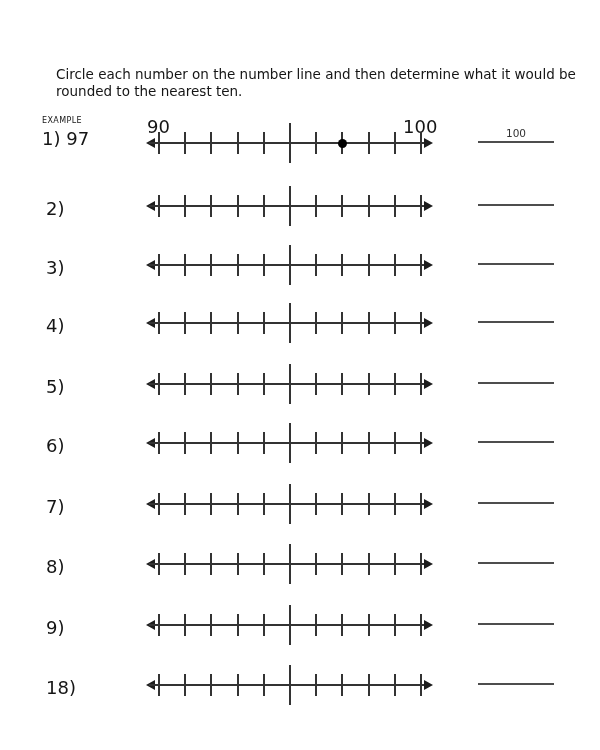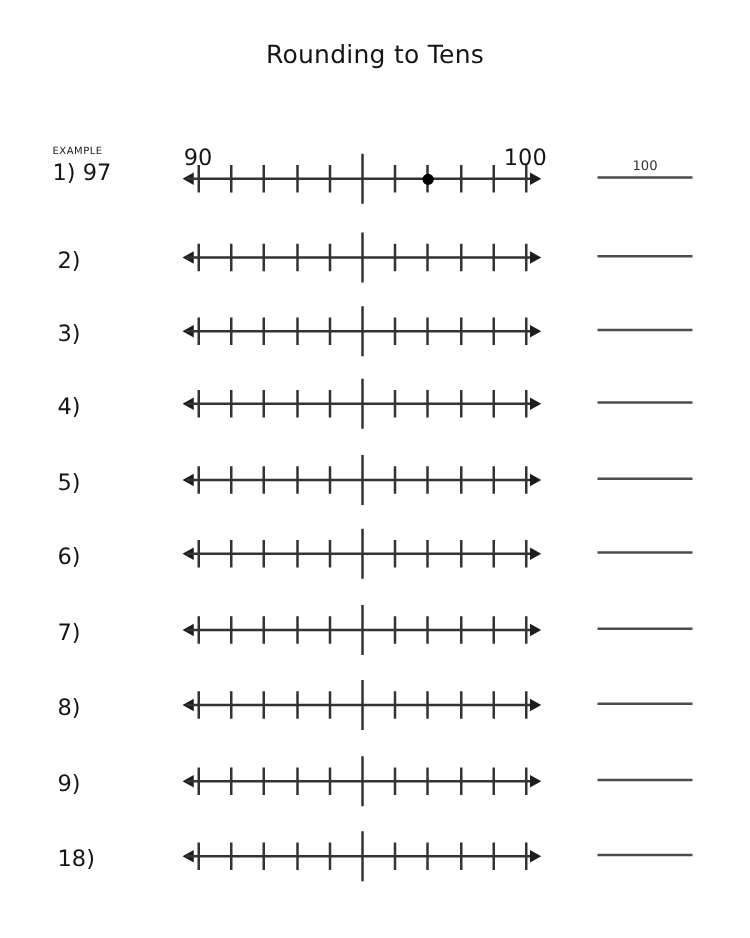--- a/index.html
+++ b/index.html
@@ -66,22 +66,25 @@
 
   .footer {
     position:absolute; top:719px; right:22px; font-size:14.5px; font-style:italic;
     font-family:"DejaVu Serif","Liberation Serif",serif; color:#191919;
   }
 </style>
 </head>
 <body>
 
 <div class="page">
-  <h1 class="title">Rounding to Tens</h1>
-
+
+  <div class="instructions">
+    <span class="iline">Circle each number on the number line and then determine what it would be</span>
+    <span class="iline">rounded to the nearest ten.</span>
+  </div>
 
   <div class="rows">
 
     <div class="row example-row">
       <span class="example-label">EXAMPLE</span>
       <span class="row-number">1) 97</span>
       <div class="numberline">
         <span class="nl-label nl-start">90</span>
         <span class="nl-label nl-end">100</span>
         <div class="nl-line"></div>

